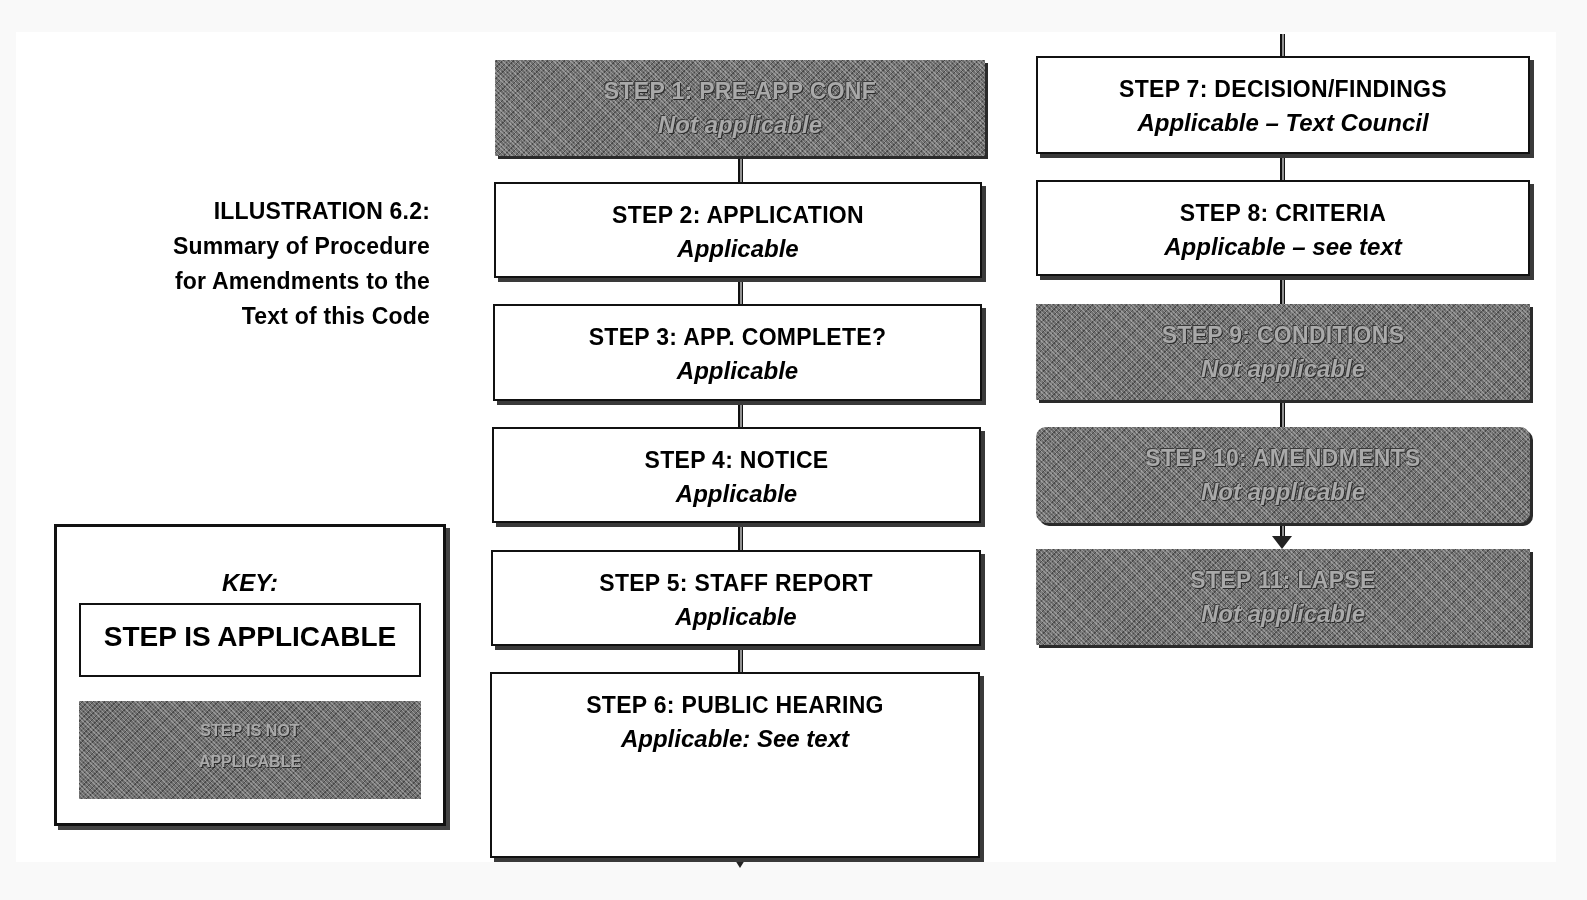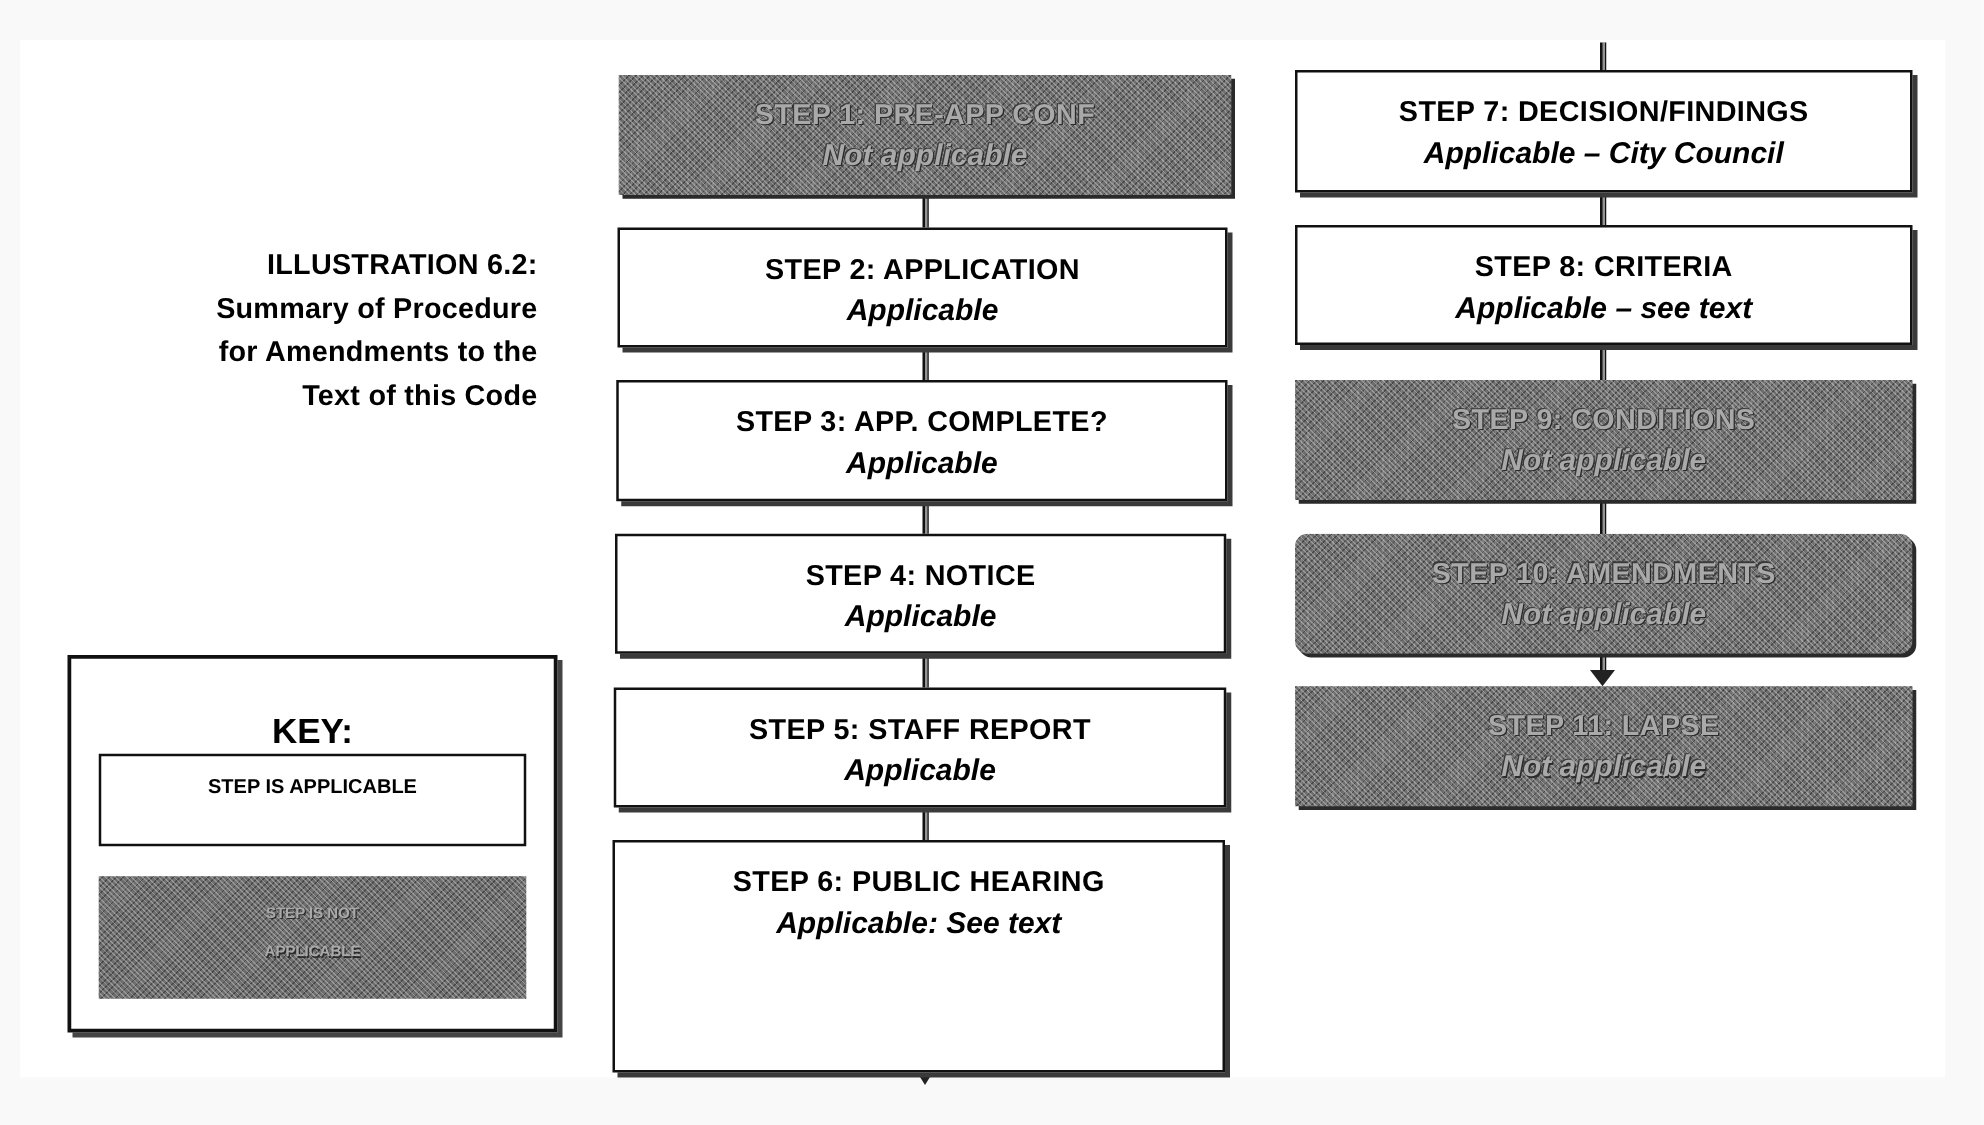--- a/index.html
+++ b/index.html
@@ -60,37 +60,37 @@
       border-top: 16px solid #222;
     }
 
     .key-box {
       position: absolute; left: 54px; top: 524px; width: 392px; height: 302px;
       box-sizing: border-box; border: 3px solid #111; background: #fff;
       box-shadow: 4px 4px 0 #444;
     }
     .key-title {
       position: absolute; left: 0; right: 0; top: 42px; text-align: center;
-      font-weight: bold; font-size: 28px;
+      font-weight: bold; font-size: 24px; font-style: italic;
     }
     .key-applicable {
       position: absolute; left: 22px; top: 76px; width: 342px; height: 74px;
       box-sizing: border-box; border: 2px solid #111; background: #fff; text-align: center;
     }
-    .key-applicable span { display:block; margin-top: 16px; font-weight: bold; font-size: 16px; white-space: nowrap; }
+    .key-applicable span { display:block; margin-top: 16px; font-weight: bold; font-size: 28px; white-space: nowrap; }
     .key-na {
       position: absolute; left: 22px; top: 174px; width: 342px; height: 98px;
       background-color: #6e6e6e;
       background-image:
         repeating-linear-gradient(45deg, rgba(255,255,255,0.28) 0 1px, transparent 1px 3px),
         repeating-linear-gradient(-45deg, rgba(0,0,0,0.35) 0 1px, transparent 1px 4px);
       text-align: center;
     }
     .key-na span {
-      display:block; margin-top: 14px; font-weight: bold; font-size: 12px; line-height: 31px;
+      display:block; margin-top: 14px; font-weight: bold; font-size: 16px; line-height: 31px;
       color: #a9a9a9; text-shadow: 1px 1px 0 #2b2b2b; white-space: pre-line;
     }
   </style>
 </head>
 <body>
 
 <div class="page"></div>
 
 <div class="title-block">
   <div>ILLUSTRATION 6.2:</div>
@@ -145,21 +145,21 @@
   <span class="st-title">STEP 5: STAFF REPORT</span>
   <span class="st-sub">Applicable</span>
 </div>
 <div class="step" style="left:490px; top:672px; width:490px; height:186px;">
   <span class="st-title">STEP 6: PUBLIC HEARING</span>
   <span class="st-sub">Applicable: See text</span>
 </div>
 
 <div class="step" style="left:1036px; top:56px; width:494px; height:98px;">
   <span class="st-title">STEP 7: DECISION/FINDINGS</span>
-  <span class="st-sub">Applicable – City Council</span>
+  <span class="st-sub">Applicable – Text Council</span>
 </div>
 <div class="step" style="left:1036px; top:180px; width:494px; height:96px;">
   <span class="st-title">STEP 8: CRITERIA</span>
   <span class="st-sub">Applicable – see text</span>
 </div>
 <div class="step na" style="left:1036px; top:304px; width:494px; height:96px;">
   <span class="st-title">STEP 9: CONDITIONS</span>
   <span class="st-sub">Not applicable</span>
 </div>
 <div class="step na" style="left:1036px; top:427px; width:494px; height:96px;border-radius:10px;">

